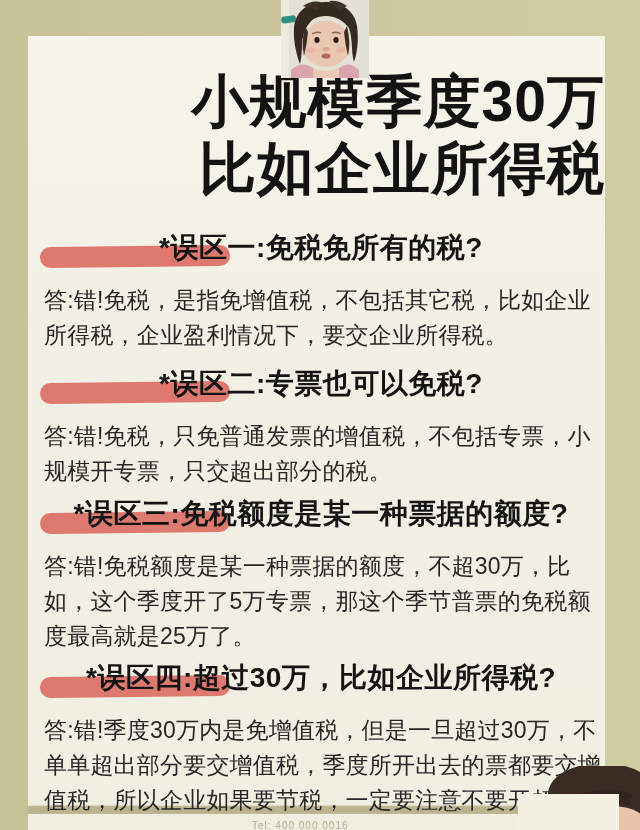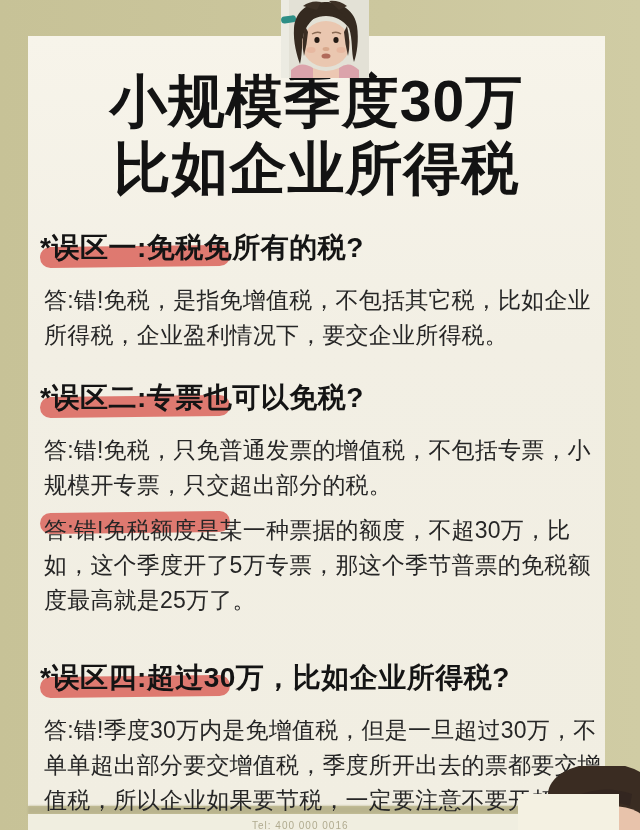--- a/index.html
+++ b/index.html
@@ -22,32 +22,32 @@
     position:absolute;left:28px;top:814px;width:612px;height:16px;
     background:#f0eee0;z-index:2;
   }
   .tel{
     position:absolute;left:252px;top:820px;font-size:10px;line-height:12px;
     color:#b0ab8f;letter-spacing:1px;z-index:3;white-space:nowrap;
   }
   .baby-photo{position:absolute;left:281px;top:0;width:88px;height:78px;z-index:4;}
   .page-title{
     position:absolute;left:28px;top:68px;width:577px;margin:0;
-    text-align:center;font-size:57px;line-height:67px;font-weight:900;
+    text-align:right;font-size:57px;line-height:67px;font-weight:900;
     color:#131313;letter-spacing:1px;z-index:3;
   }
   .page-title span{display:block;}
   .sec{position:absolute;left:40px;width:562px;z-index:3;}
   .sec-1{top:230px;}
-  .sec-2{top:380px;}
+  .sec-2{top:366px;}
   .sec-3{top:496px;}
   .sec-4{top:660px;}
   .sec h2{
     position:relative;margin:0;font-size:28px;line-height:36px;font-weight:800;
-    color:#141414;letter-spacing:0.5px;z-index:2;
+    color:#141414;letter-spacing:0.5px;z-index:2;text-align:center;
   }
   .hl{
     position:absolute;left:0;top:16px;width:190px;height:21px;
     background:#dc6f66;border-radius:11px;z-index:1;
     transform:rotate(-0.6deg);opacity:0.92;
   }
   .sec p{
     margin:17px 0 0 4px;font-size:23px;line-height:35px;color:#262626;
     letter-spacing:0.2px;z-index:2;position:relative;
   }
@@ -101,20 +101,21 @@
   </div>
 
   <div class="sec sec-2">
     <div class="hl"></div>
     <h2>*误区二:专票也可以免税?</h2>
     <p>答:错!免税，只免普通发票的增值税，不包括专票，小规模开专票，只交超出部分的税。</p>
   </div>
 
   <div class="sec sec-3">
     <div class="hl"></div>
+    <h2>*误区三:免税额度是某一种票据的额度?</h2>
     <p>答:错!免税额度是某一种票据的额度，不超30万，比如，这个季度开了5万专票，那这个季节普票的免税额度最高就是25万了。</p>
   </div>
 
   <div class="sec sec-4">
     <div class="hl"></div>
     <h2>*误区四:超过30万，比如企业所得税?</h2>
     <p>答:错!季度30万内是免增值税，但是一旦超过30万，不单单超出部分要交增值税，季度所开出去的票都要交增值税，所以企业如果要节税，一定要注意不要开超。</p>
   </div>
 
   <div class="person-photo">

